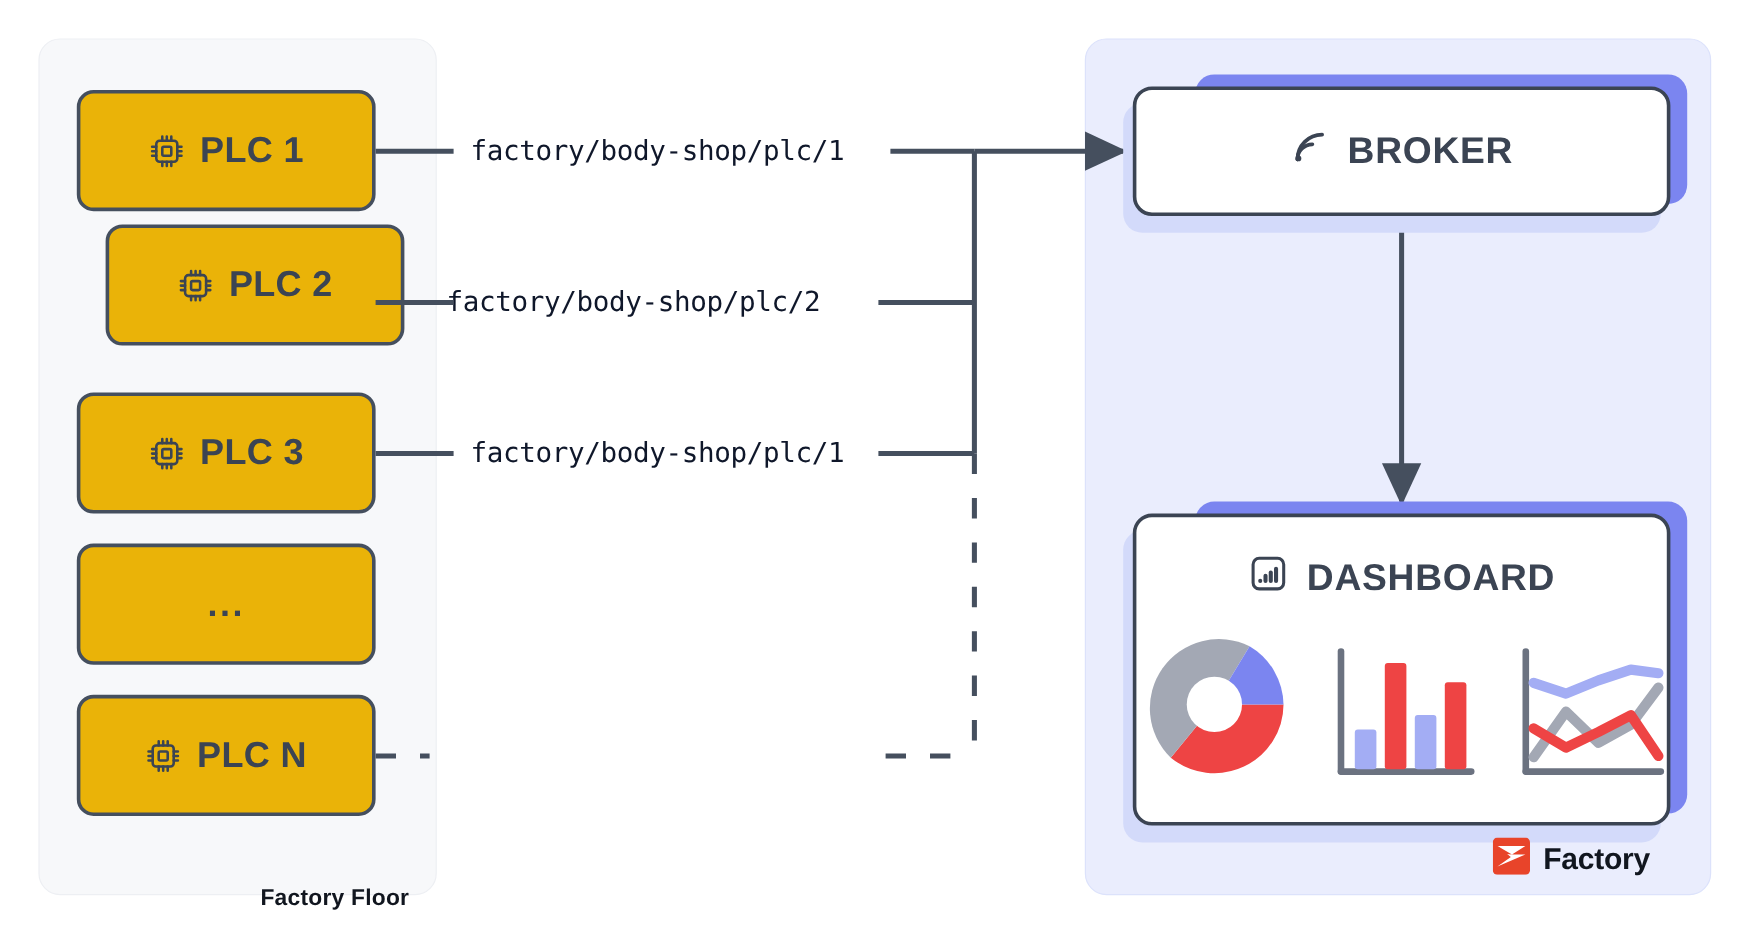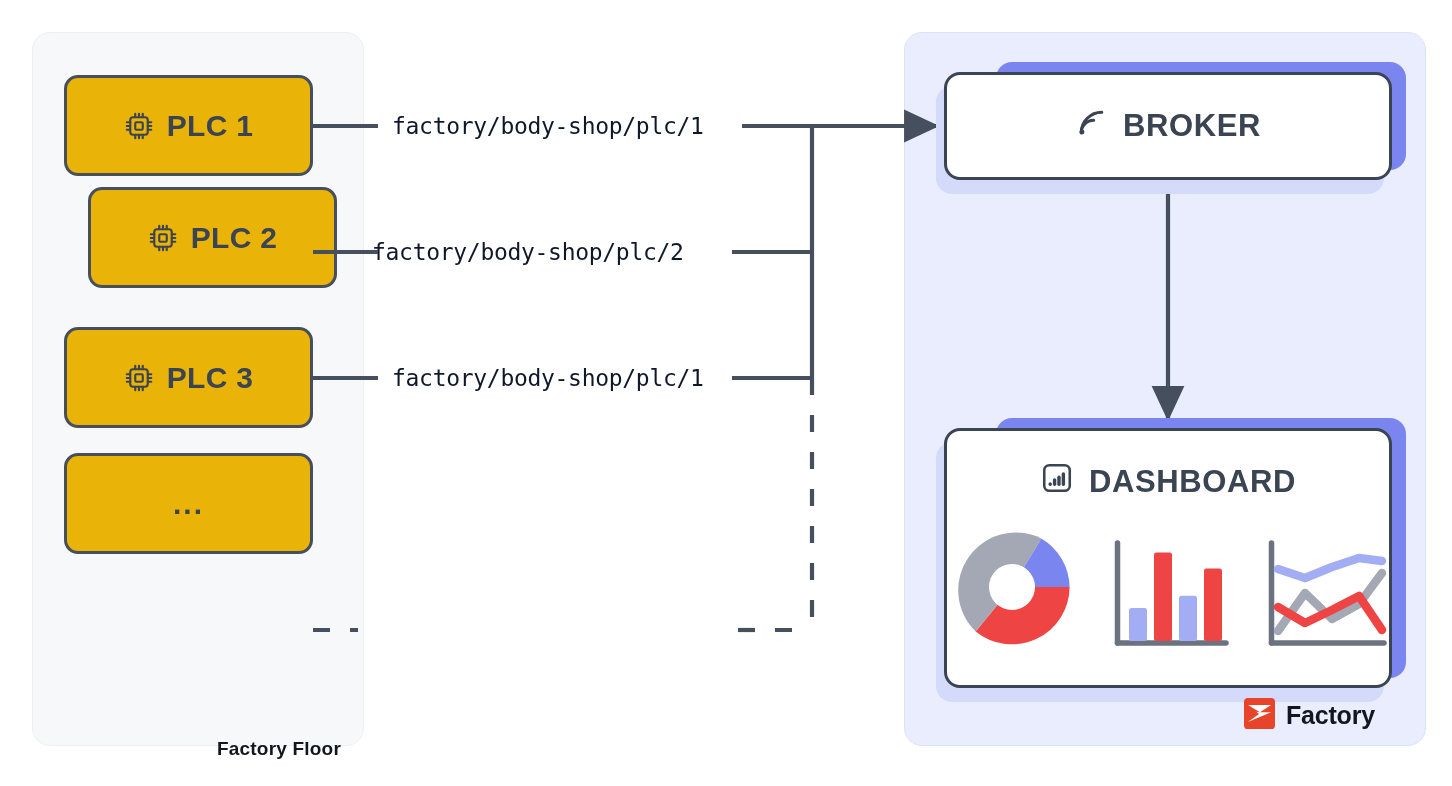--- a/index.html
+++ b/index.html
@@ -121,20 +121,30 @@
         <path d="M9 2.2v2.8M12 2.2v2.8M15 2.2v2.8M9 19v2.8M12 19v2.8M15 19v2.8M2.2 9h2.8M2.2 12h2.8M2.2 15h2.8M19 9h2.8M19 12h2.8M19 15h2.8"></path>
       </svg>
     </span>
     <span class="plc-label">PLC 3</span>
   </div>
 
   <div class="plc-card" style="top:453px;">
     <span class="plc-ellipsis">...</span>
   </div>
 
+  <div class="plc-card" style="top:579px;">
+    <span class="chip-icon">
+      <svg viewBox="0 0 24 24" width="30" height="30" fill="none" stroke="#3B4453" stroke-width="1.7" stroke-linecap="round">
+        <rect x="5" y="5" width="14" height="14" rx="2.2"></rect>
+        <rect x="9" y="9" width="6" height="6" rx="1"></rect>
+        <path d="M9 2.2v2.8M12 2.2v2.8M15 2.2v2.8M9 19v2.8M12 19v2.8M15 19v2.8M2.2 9h2.8M2.2 12h2.8M2.2 15h2.8M19 9h2.8M19 12h2.8M19 15h2.8"></path>
+      </svg>
+    </span>
+    <span class="plc-label">PLC N</span>
+  </div>
 
   <div class="topic" style="left:392px;top:113px;">factory/body-shop/plc/1</div>
   <div class="topic" style="left:372px;top:239px;">factory/body-shop/plc/2</div>
   <div class="topic" style="left:392px;top:365px;">factory/body-shop/plc/1</div>
   <div class="topic" style="left:1004px;top:283px;">factory/body-shop/plc/#</div>
 
   <div class="panel" id="cloud-panel"></div>
 
   <svg id="wires">
     <defs>

